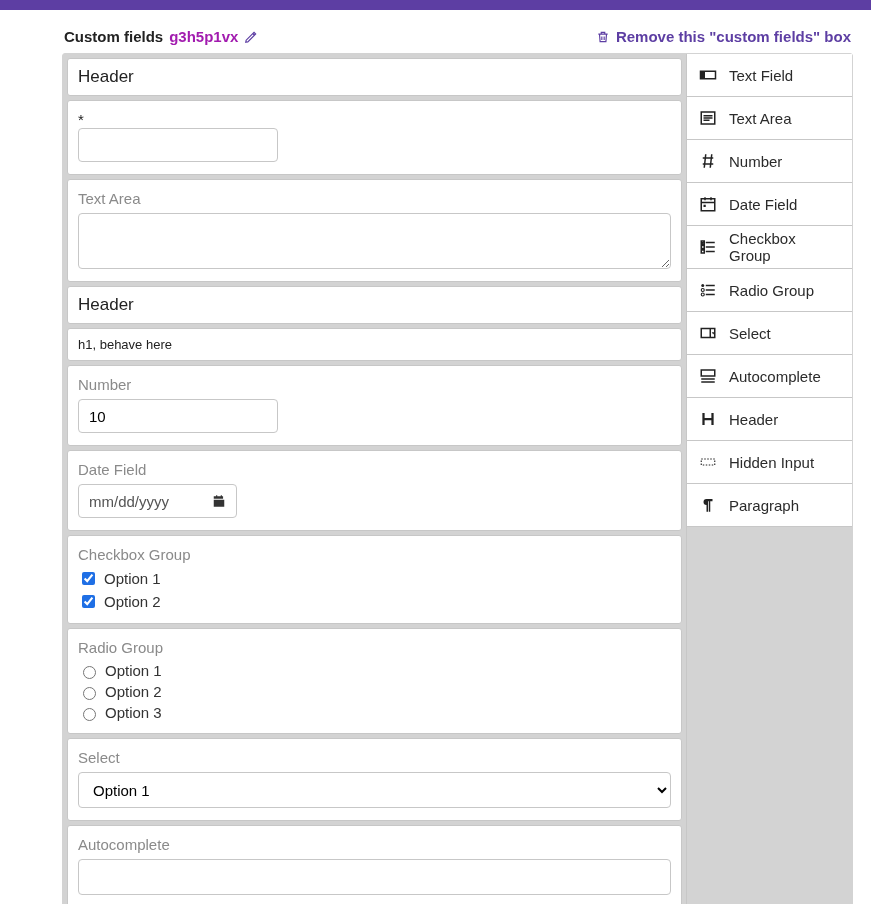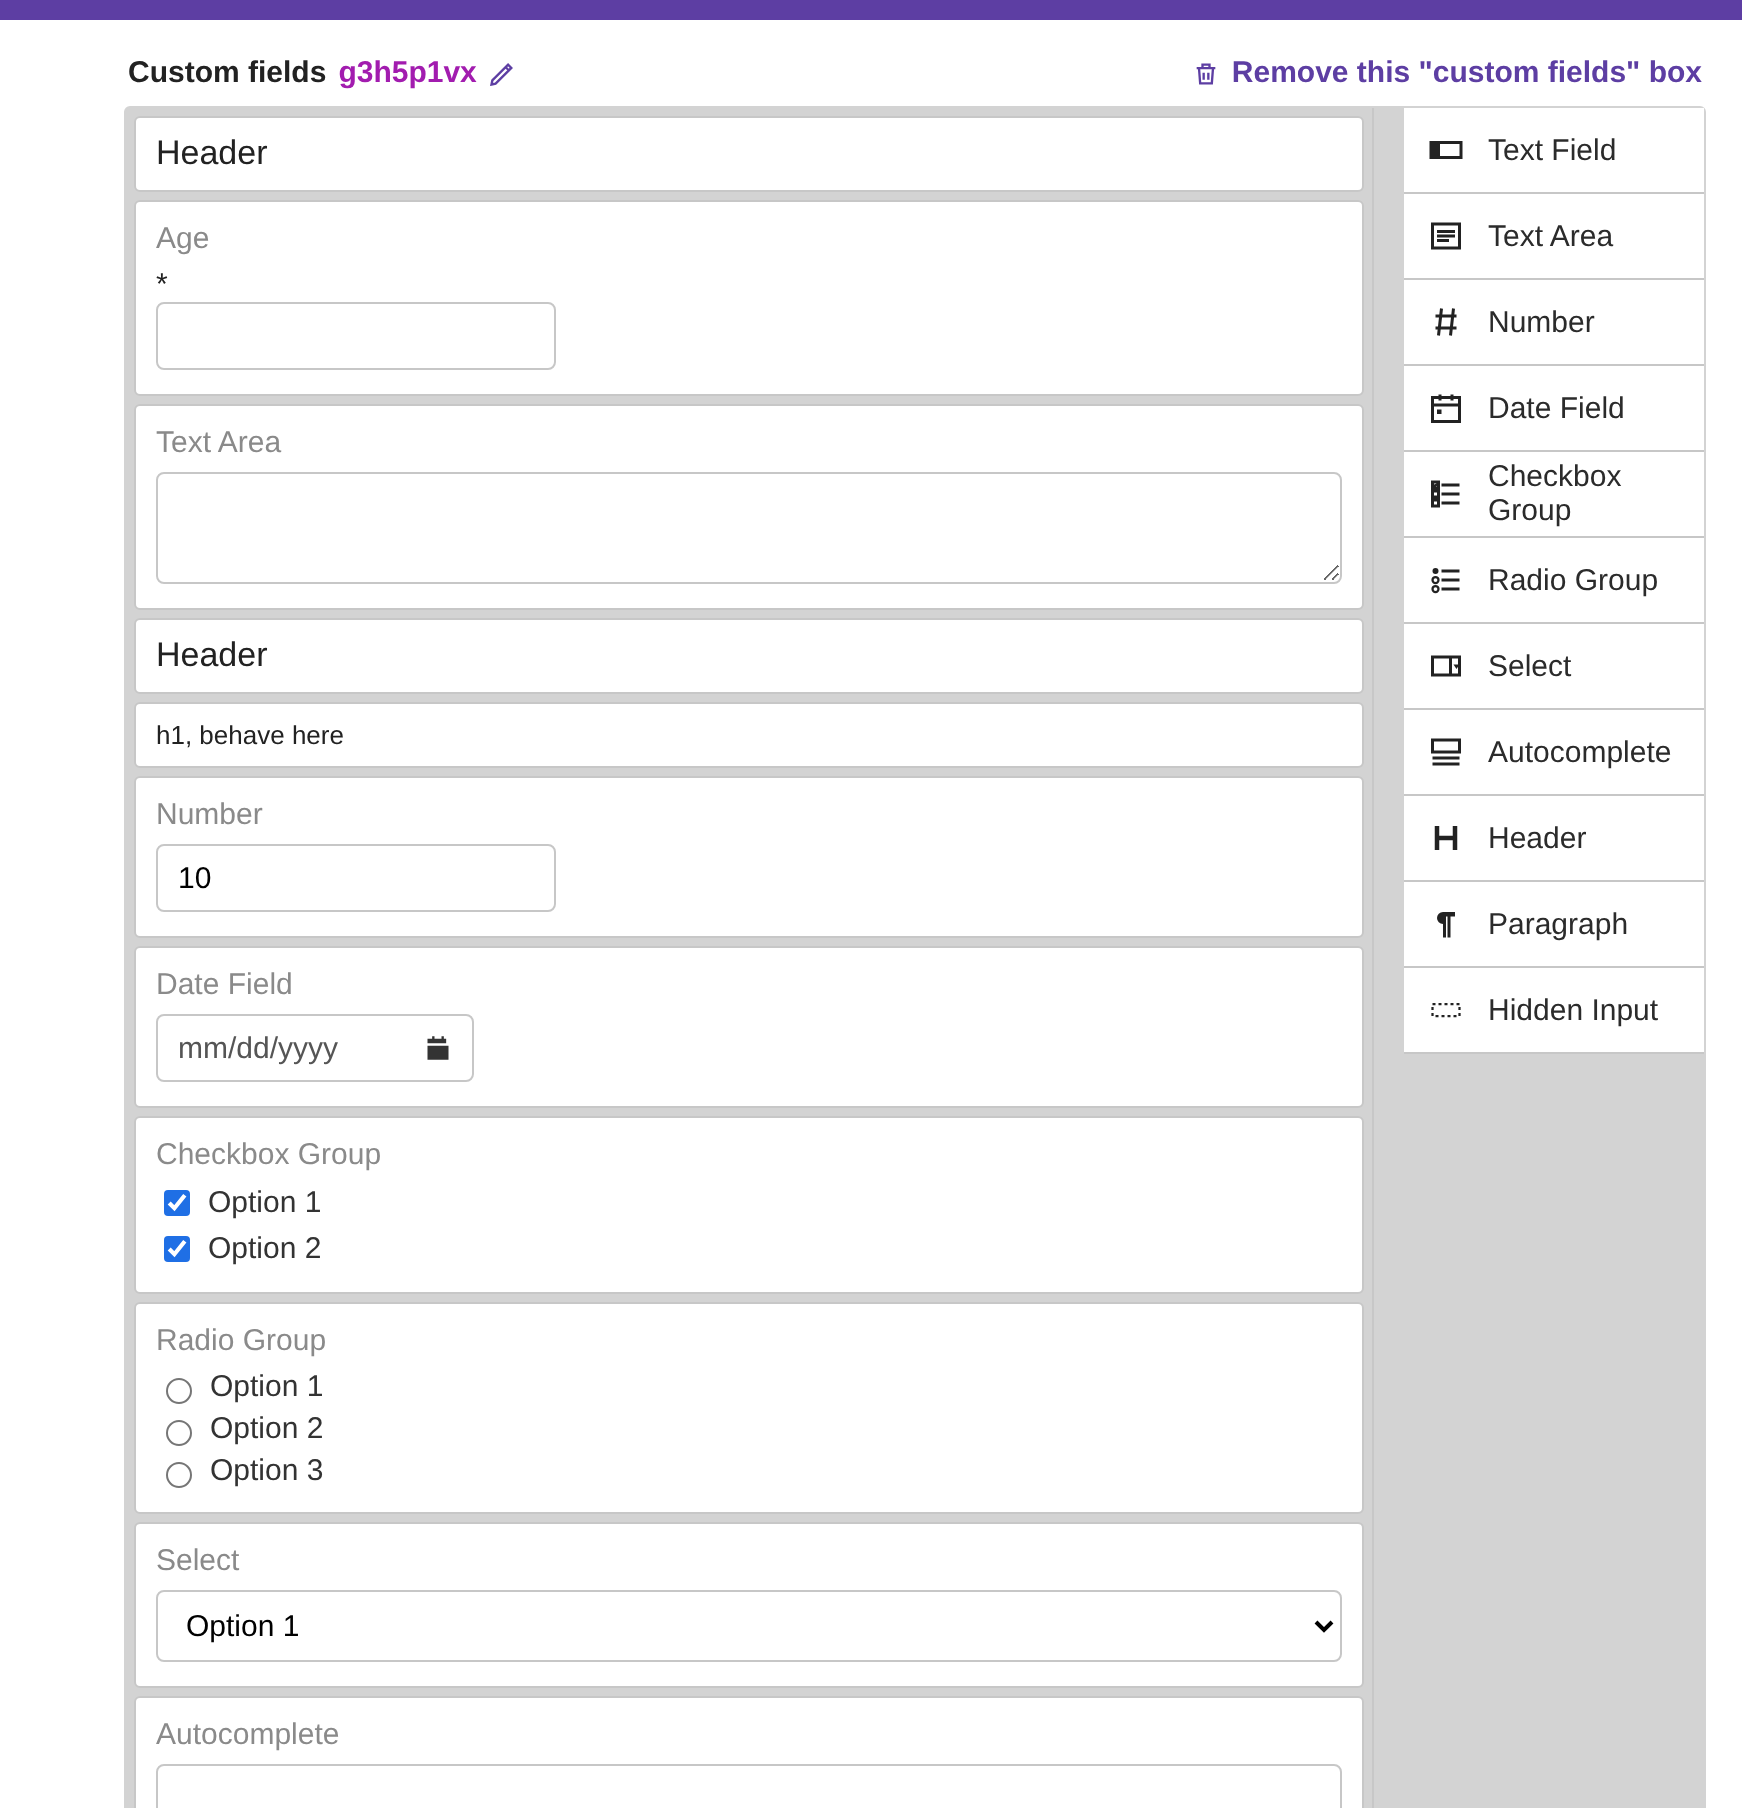--- a/index.html
+++ b/index.html
@@ -68,21 +68,20 @@
     display:flex;
     align-items:center;
     gap:12px;
     height:43px;
     padding:0 12px;
     background:#ffffff;
     border-bottom:1px solid #c7c7c7;
     font-size:15px;
     color:#2b2b2b;
     cursor:grab;
-    margin-left:15px;
   }
   .palette-item:first-child { border-top:none; }
   .palette-item svg { flex:0 0 auto; }
 
   .block {
     background:#ffffff;
     border:1px solid #c7c7c7;
     border-radius:3px;
     margin-bottom:4px;
     padding:10px 10px 12px 10px;
@@ -194,21 +193,20 @@
 
   <div class="builder">
 
     <div class="stage">
 
       <div class="block tight">
         <div class="heading">Header</div>
       </div>
 
       <div class="block">
-        <div class="block-label">Age</div>
         <div class="req">*</div>
         <input class="text-short" type="text" value="" style="">
       </div>
 
       <div class="block">
         <div class="block-label">Text Area</div>
         <textarea class="ta" style=""></textarea>
       </div>
 
       <div class="block tight">
@@ -348,29 +346,29 @@
 
       <div class="palette-item">
         <svg width="18" height="18" viewBox="0 0 24 24">
             <path stroke="#222" stroke-width="3" d="M6 4v16M18 4v16M6 12h12"></path>
           </svg>
         <span>Header</span>
       </div>
 
       <div class="palette-item">
         <svg width="18" height="18" viewBox="0 0 24 24">
+            <rect x="3" y="8" width="18" height="8" fill="none" stroke="#222" stroke-width="1.5" stroke-dasharray="2 2"></rect>
+          </svg>
+        <span>Hidden Input</span>
+      </div>
+
+      <div class="palette-item">
+        <svg width="18" height="18" viewBox="0 0 24 24">
             <path fill="#222" d="M10 4h8v3h-3v14h-2V7h-1v14h-2V12a4 4 0 010-8z"></path>
           </svg>
         <span>Paragraph</span>
       </div>
 
-      <div class="palette-item">
-        <svg width="18" height="18" viewBox="0 0 24 24">
-            <rect x="3" y="8" width="18" height="8" fill="none" stroke="#222" stroke-width="1.5" stroke-dasharray="2 2"></rect>
-          </svg>
-        <span>Hidden Input</span>
-      </div>
-
     </div>
 
   </div>
 
 </div>
 
 </body></html>

